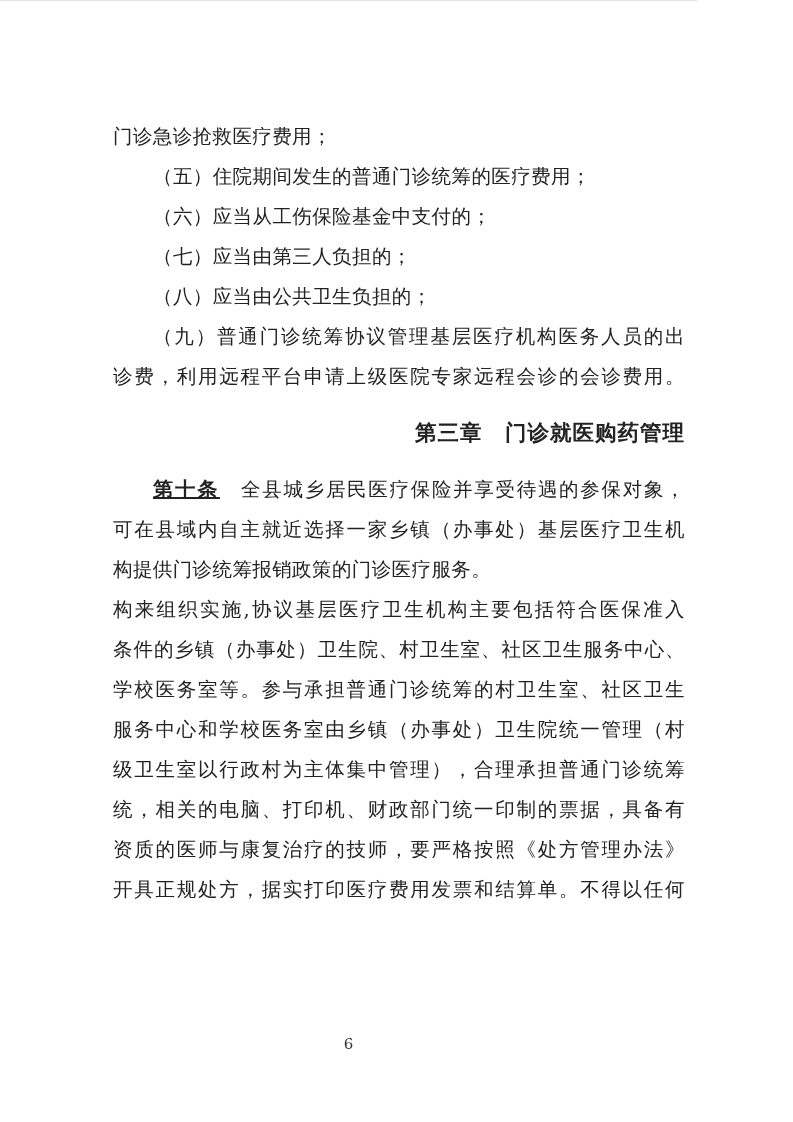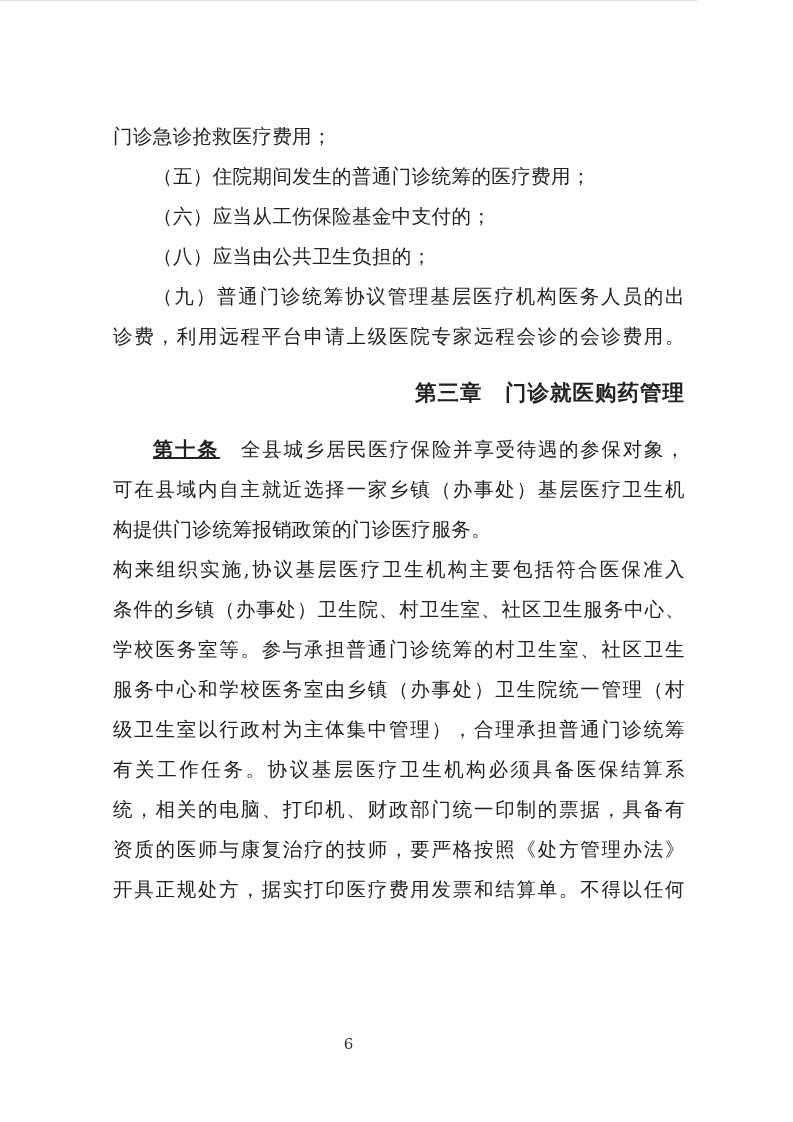--- a/index.html
+++ b/index.html
@@ -62,36 +62,36 @@
 </style>
 </head>
 <body>
 
 <div class="page">
   <div class="content">
     <div class="block">
         <div class="line">门诊急诊抢救医疗费用；</div>
         <div class="line indent">（五）住院期间发生的普通门诊统筹的医疗费用；</div>
         <div class="line indent">（六）应当从工伤保险基金中支付的；</div>
+        <div class="line indent">（七）应当由第三人负担的；</div>
         <div class="line indent">（八）应当由公共卫生负担的；</div>
         <div class="line indent justify">（九）普通门诊统筹协议管理基层医疗机构医务人员的出</div>
         <div class="line justify">诊费，利用远程平台申请上级医院专家远程会诊的会诊费用。</div>
       </div>
     <div class="chapter-heading">第三章　门诊就医购药管理</div>
     <div class="block">
         <div class="line indent justify"><b class="article-no">第十条</b>　全县城乡居民医疗保险并享受待遇的参保对象，</div>
         <div class="line justify">可在县域内自主就近选择一家乡镇（办事处）基层医疗卫生机</div>
         <div class="line">构提供门诊统筹报销政策的门诊医疗服务。</div>
       </div>
     <div class="block">
         <div class="line justify">构来组织实施,协议基层医疗卫生机构主要包括符合医保准入</div>
         <div class="line justify">条件的乡镇（办事处）卫生院、村卫生室、社区卫生服务中心、</div>
         <div class="line justify">学校医务室等。参与承担普通门诊统筹的村卫生室、社区卫生</div>
         <div class="line justify">服务中心和学校医务室由乡镇（办事处）卫生院统一管理（村</div>
         <div class="line justify">级卫生室以行政村为主体集中管理），合理承担普通门诊统筹</div>
-        <div class="line justify">有关工作任务。协议基层医疗卫生机构必须具备医保结算系</div>
         <div class="line justify">统，相关的电脑、打印机、财政部门统一印制的票据，具备有</div>
         <div class="line justify">资质的医师与康复治疗的技师，要严格按照《处方管理办法》</div>
         <div class="line justify">开具正规处方，据实打印医疗费用发票和结算单。不得以任何</div>
       </div>
   </div>
   <div class="page-number">6</div>
 </div>
 
 </body></html>

